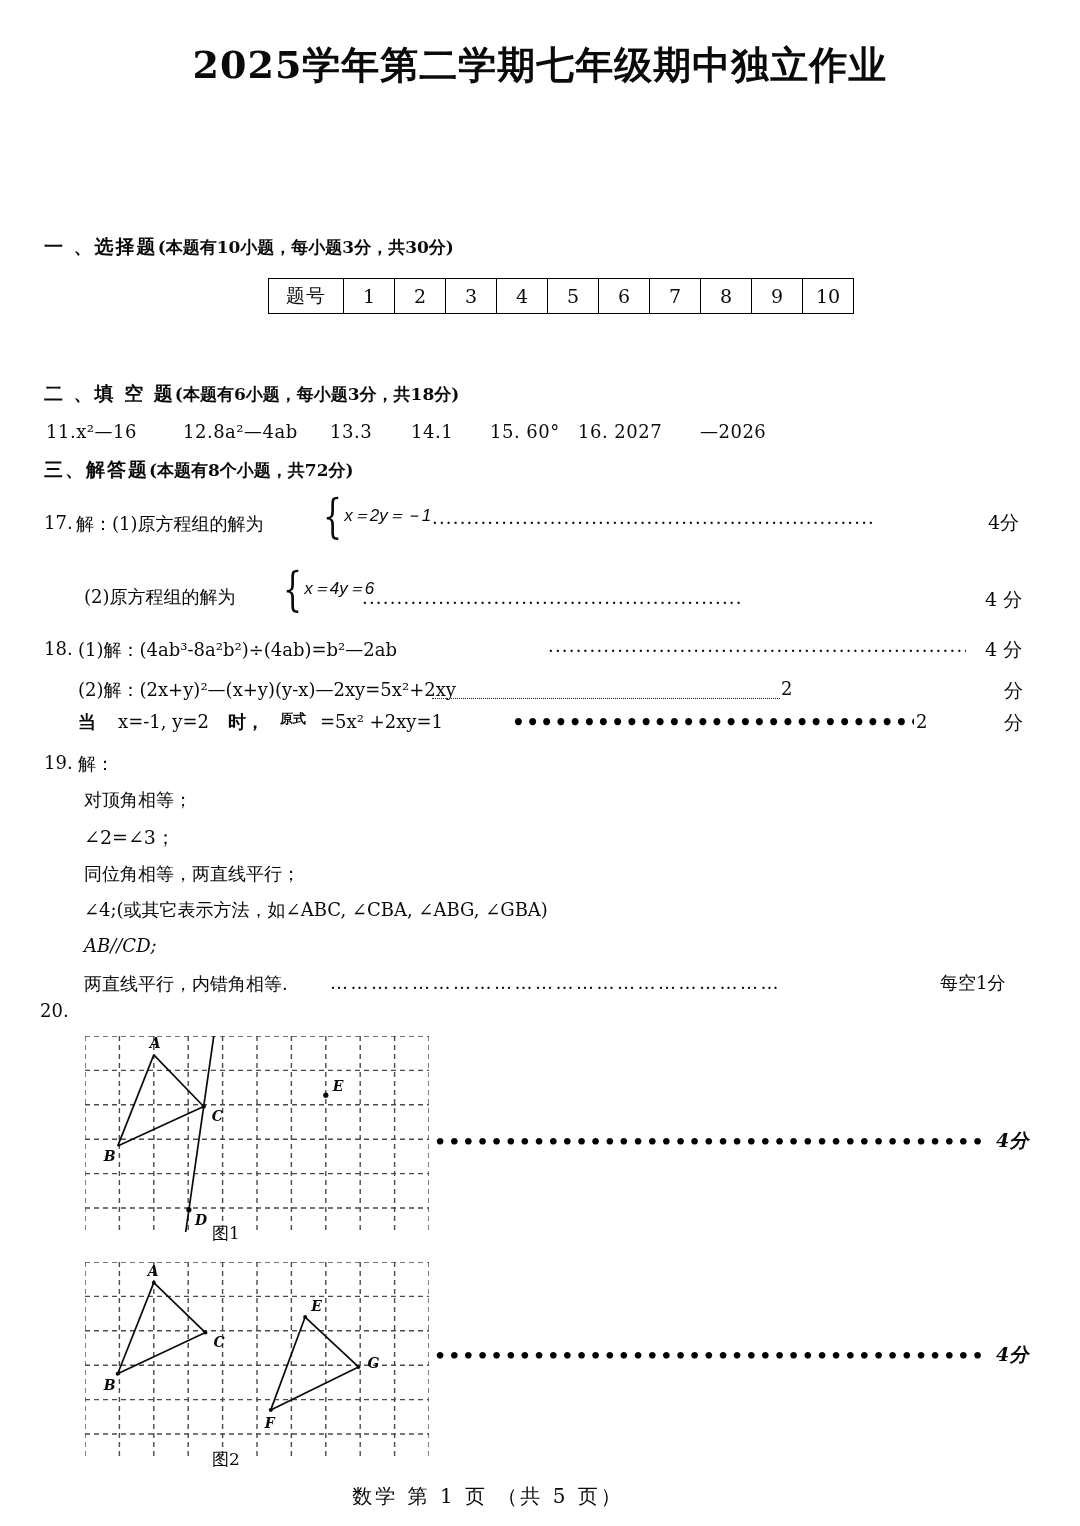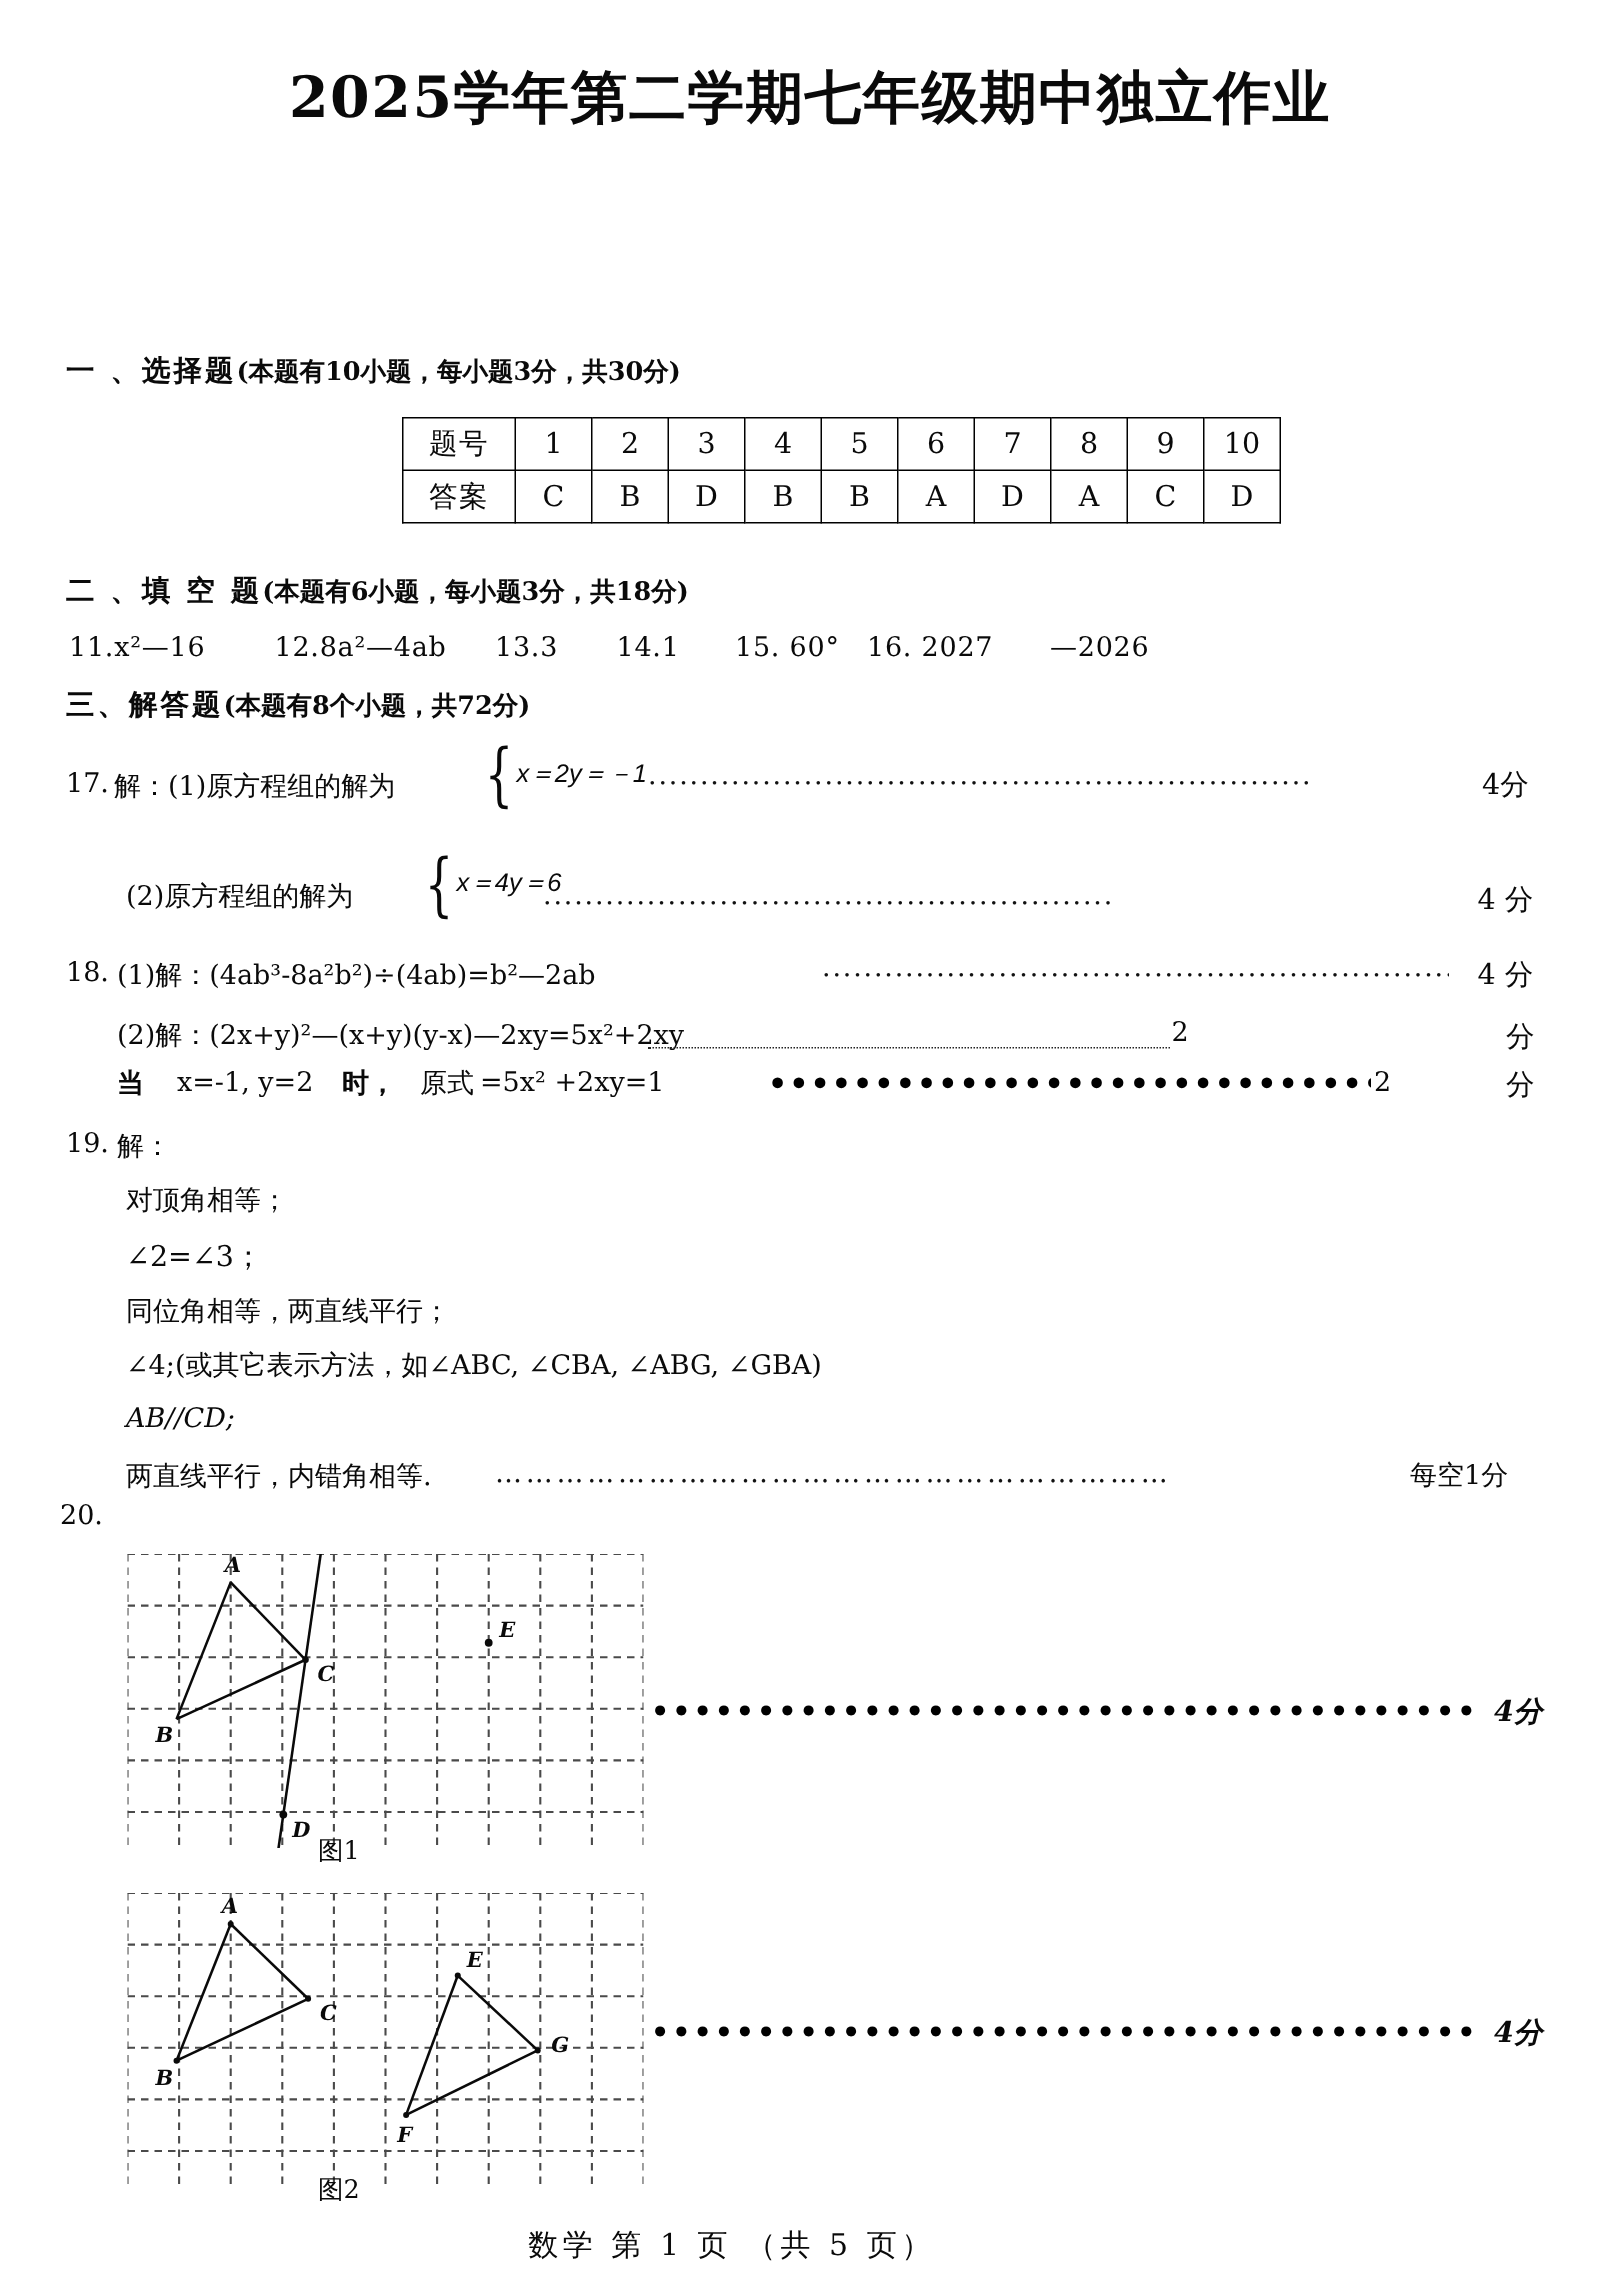--- a/index.html
+++ b/index.html
@@ -185,33 +185,20 @@
       <td>2</td>
       <td>3</td>
       <td>4</td>
       <td>5</td>
       <td>6</td>
       <td>7</td>
       <td>8</td>
       <td>9</td>
       <td>10</td>
     </tr>
-    <tr>
-      <td class="lbl">答案</td>
-      <td>C</td>
-      <td>B</td>
-      <td>D</td>
-      <td>B</td>
-      <td>B</td>
-      <td>A</td>
-      <td>D</td>
-      <td>A</td>
-      <td>C</td>
-      <td>D</td>
-    </tr>
   </tbody>
     </table>
 
   <div class="sec-head" style="left:44px; top:381px;">
     <span class="sec-num">二 、填 空 题</span><span class="sec-detail">(本题有6小题，每小题3分，共18分)</span>
   </div>
 
   <div class="t blanks-line" style="left:46px; top:421px;">11.x²—16</div>
   <div class="t blanks-line" style="left:183px; top:421px;">12.8a²—4ab</div>
   <div class="t blanks-line" style="left:330px; top:421px;">13.3</div>
@@ -257,21 +244,21 @@
   <div class="score" style="left:985px; top:637px;">4 分</div>
 
   <div class="t" style="left:78px; top:678px; font-size:18px;">(2)解：(2x+y)²—(x+y)(y-x)—2xy=5x²+2xy</div>
   <div class="uline" style="left:432px; top:698px; width:348px;"></div>
   <div class="t" style="left:781px; top:678px; font-size:18px;">2</div>
   <div class="score" style="left:1004px; top:678px;">分</div>
 
   <div class="t" style="left:78px; top:710px; font-size:18px; font-weight:700;">当</div>
   <div class="t" style="left:118px; top:711px; font-size:18px;">x=-1, y=2</div>
   <div class="t" style="left:228px; top:710px; font-size:18px; font-weight:700;">时，</div>
-  <div class="t" style="left:280px; top:710px; font-size:18px; font-weight:400;">原式</div>
+  <div class="t" style="left:280px; top:710px; font-size:13px; font-weight:700;">原式</div>
   <div class="t" style="left:320px; top:711px; font-size:18px;">=5x² +2xy=1</div>
   <div class="leader-bold" style="left:512px; top:710px; width:402px;">••••••••••••••••••••••••••••••••••••••••••••••••</div>
   <div class="t" style="left:916px; top:711px; font-size:18px;">2</div>
   <div class="score" style="left:1004px; top:710px;">分</div>
 
   <div class="t" style="left:44px; top:752px; font-size:18px;">19.</div>
   <div class="t" style="left:78px; top:752px; font-size:18px;">解：</div>
 
   <div class="t" style="left:84px; top:788px; font-size:18px;">对顶角相等；</div>
   <div class="t" style="left:84px; top:825px; font-size:19px;">∠2=∠3；</div>

